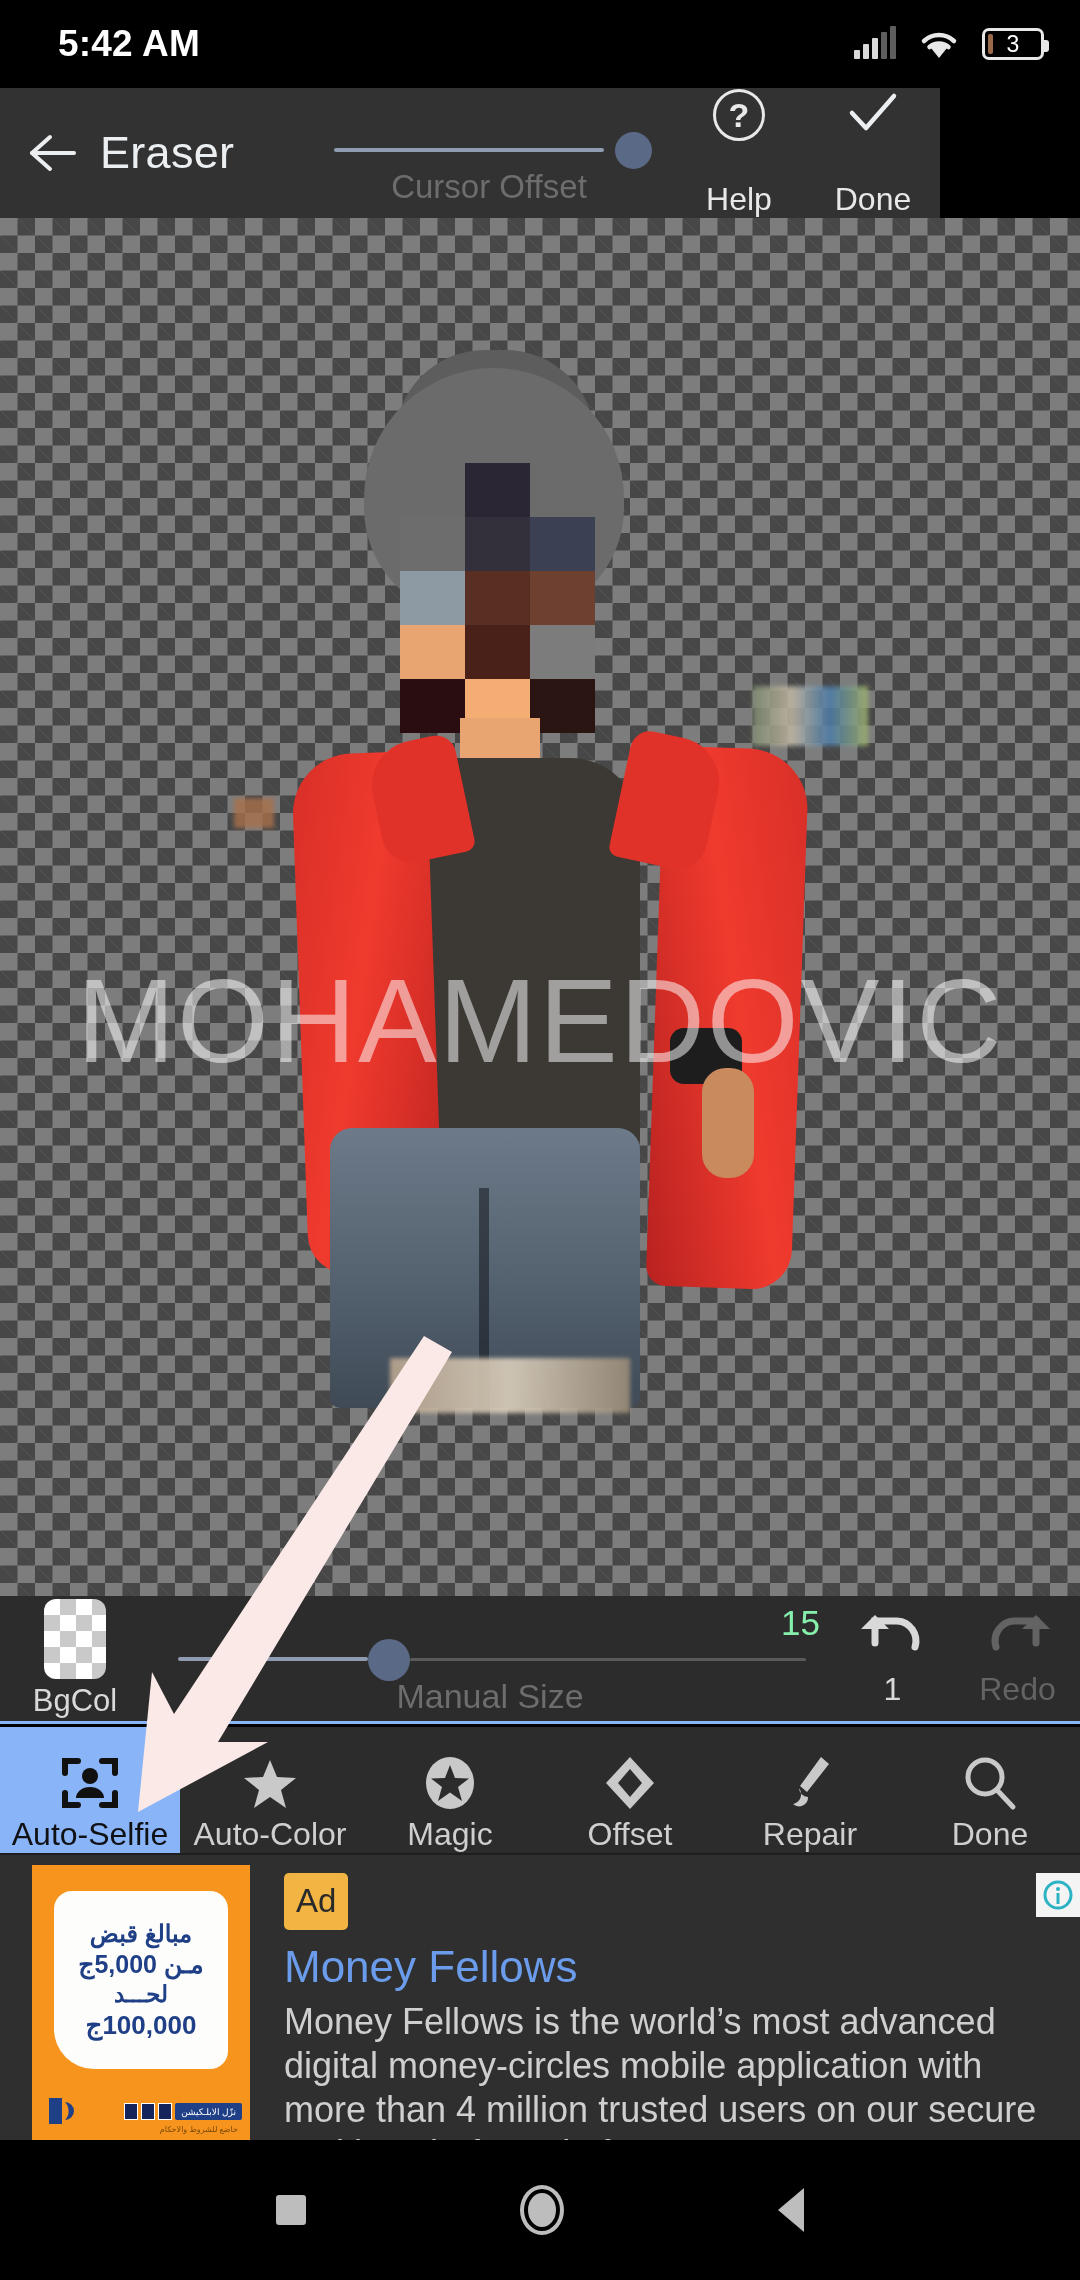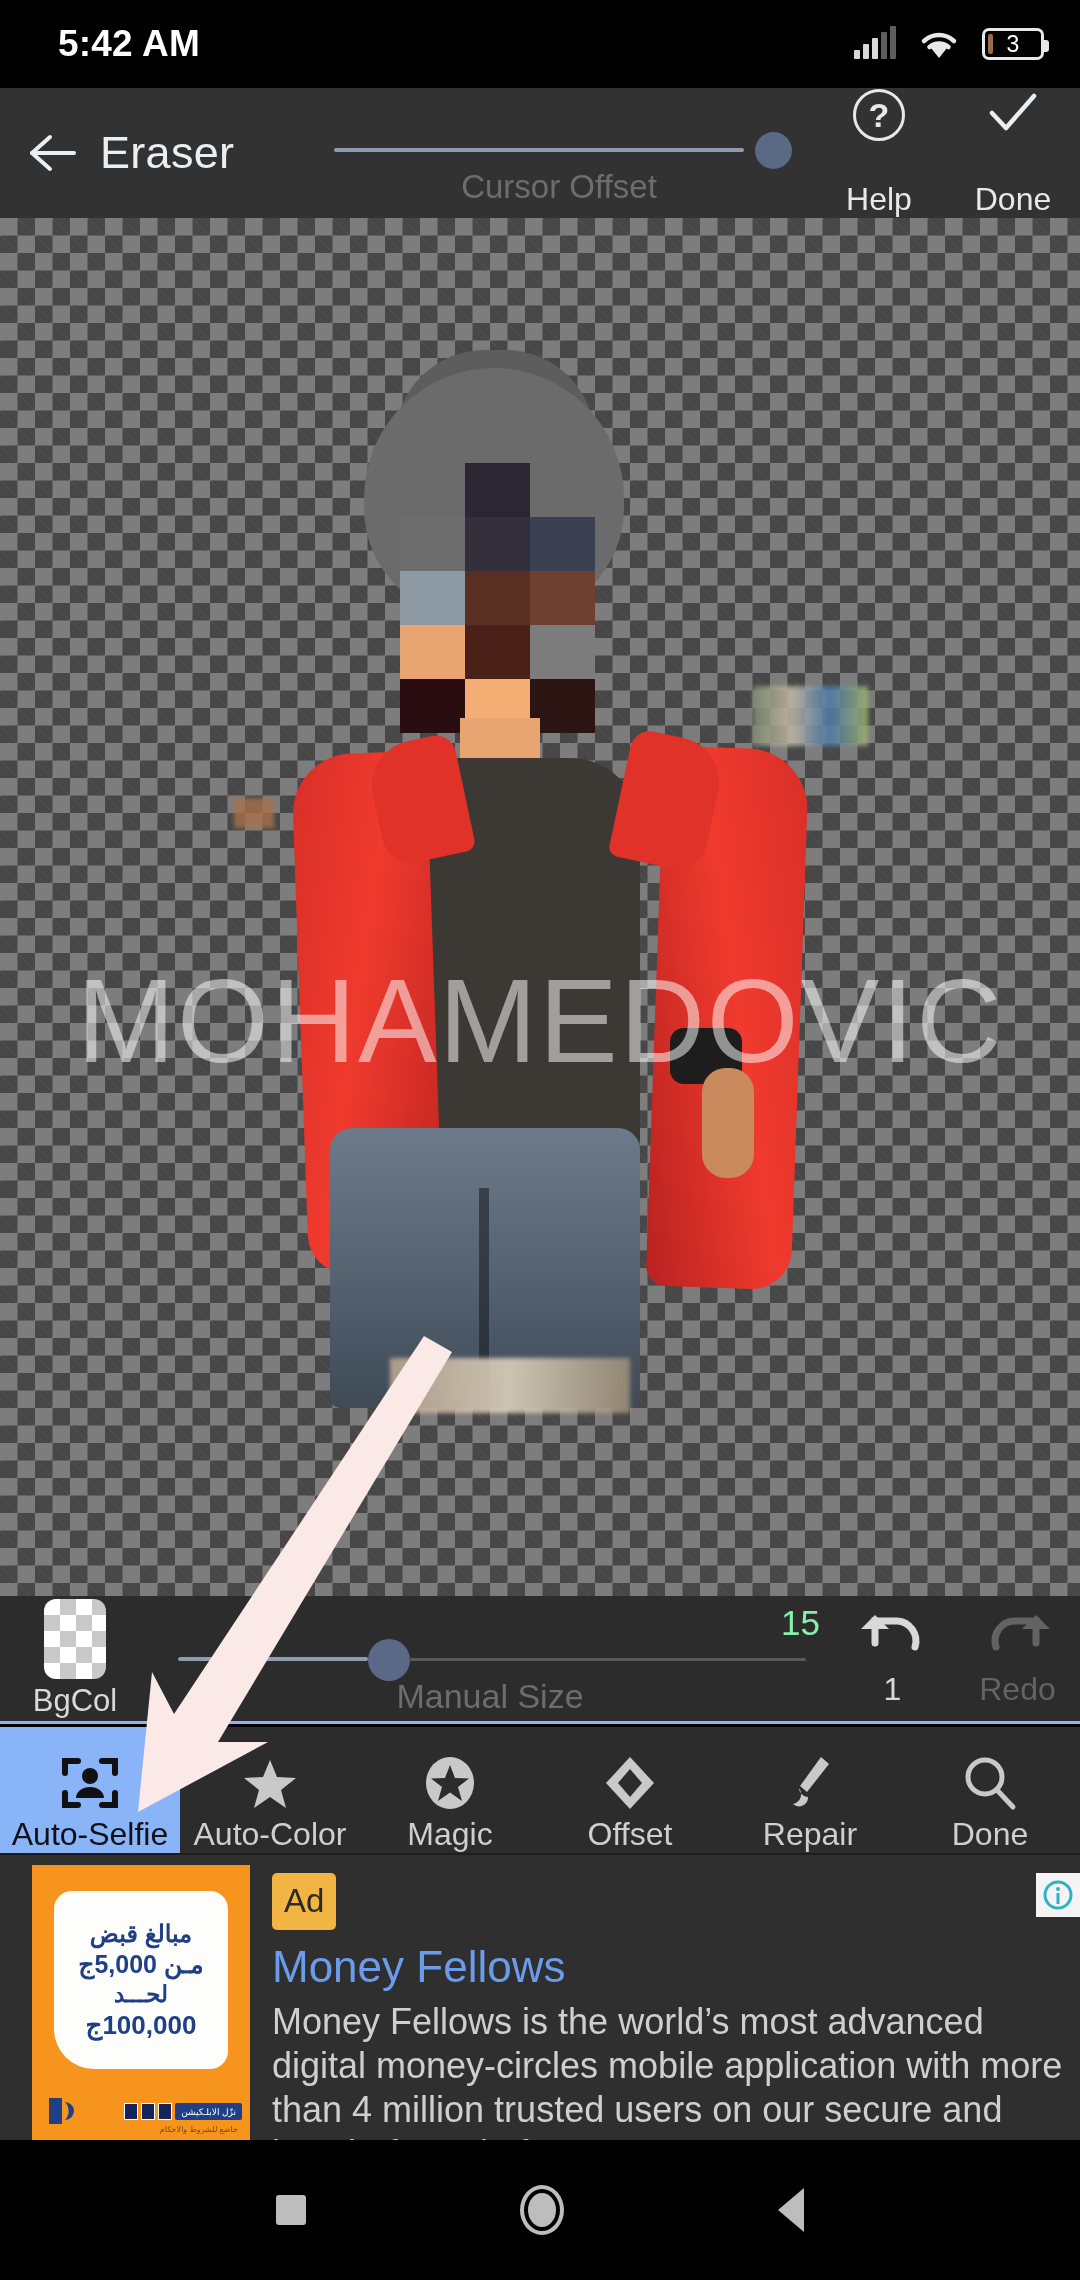--- a/index.html
+++ b/index.html
@@ -36,21 +36,21 @@
     background:#e8e8e8; border-radius:0 3px 3px 0;
   }
   .battery .bfill{
     position:absolute; left:3px; top:3px; bottom:3px; width:5px;
     background:#9a6a4a; border-radius:2px;
   }
   .battery span{ color:#fff; font-size:23px; font-weight:500; position:relative; z-index:2;}
 
   
   .topbar{
-    position:absolute; top:88px; left:0; width:1080px; height:130px;
+    position:absolute; top:88px; left:0; width:940px; height:130px;
     background:#323232; display:flex; align-items:center;
   }
   .back-group{ display:flex; align-items:center; gap:22px; padding-left:26px; min-width:300px;}
   .back-arrow svg{ display:block; }
   .tool-title{ color:#eceff1; font-size:45px; font-weight:400; letter-spacing:.3px;}
   .offset-slider{
     position:relative; flex:1; height:130px;
     display:flex; flex-direction:column; justify-content:center;
     margin-left:14px; margin-right:8px;
   }
@@ -244,21 +244,21 @@
   }
   .ad-badges{
     position:absolute; right:8px; bottom:20px; display:flex; align-items:center; gap:3px;
   }
   .ad-badges .sq{ width:14px; height:17px; background:#16245c; border:1px solid #fff;}
   .ad-badges .pill{
     height:17px; padding:0 6px; background:#1f3f87; color:#fff;
     font-size:9px; display:flex; align-items:center; border-radius:2px; white-space:nowrap;
   }
   .ad-fine{ position:absolute; right:12px; bottom:6px; color:#7a4a08; font-size:8px;}
-  .ad-body{ flex:1; padding:18px 14px 0 22px; position:relative; }
+  .ad-body{ flex:1; padding:18px 14px 0 22px; position:relative;margin-left:12px; }
   .ad-badge{
     display:inline-block; background:#f2b544; color:#2a2a2a;
     font-size:33px; line-height:1; padding:11px 12px 13px; border-radius:5px;
   }
   .ad-title{ color:#6b9ceb; font-size:44px; margin-top:12px; }
   .ad-desc{
     color:#cfcfcf; font-size:36px; line-height:1.22; margin-top:8px;
     max-width:860px;
   }
   .ad-info{

